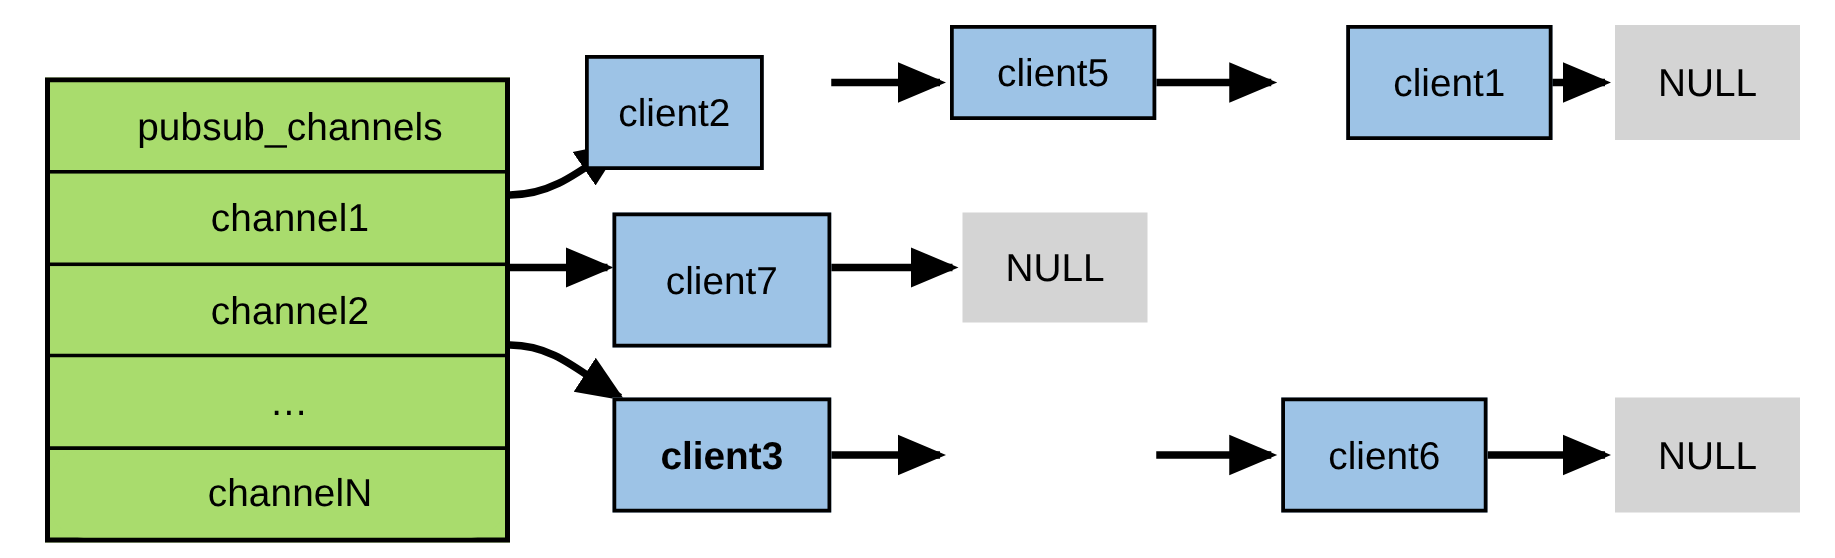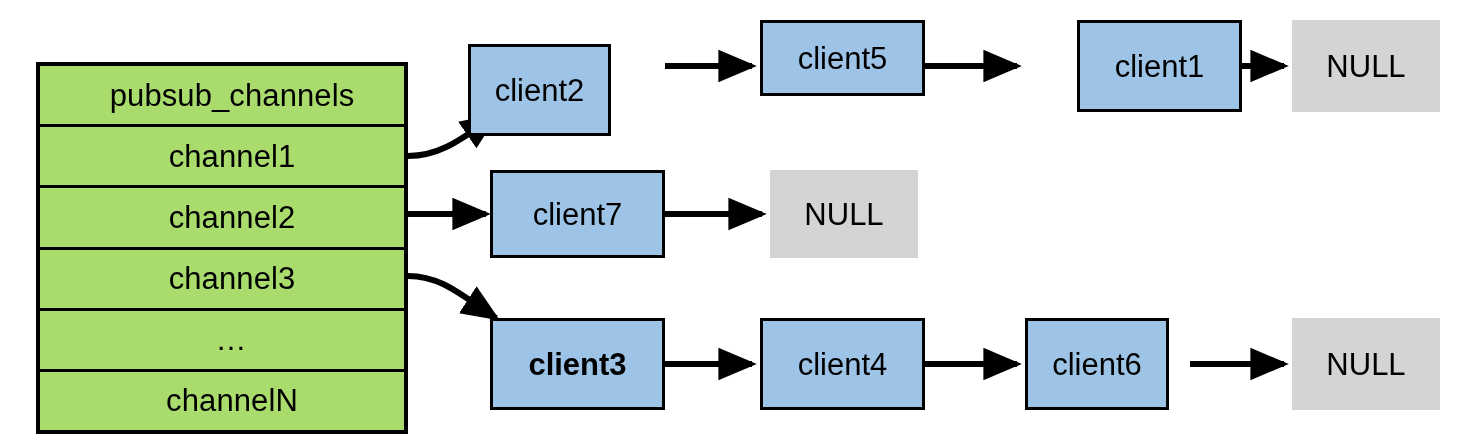--- a/index.html
+++ b/index.html
@@ -106,31 +106,29 @@
 
     <path d="M665,364 L 752,364" stroke="#000000" stroke-width="6" fill="none" marker-end="url(#ah)"></path>
     <path d="M925,364 L 1017,364" stroke="#000000" stroke-width="6" fill="none" marker-end="url(#ah)"></path>
     <path d="M1190,364 L 1284,364" stroke="#000000" stroke-width="6" fill="none" marker-end="url(#ah)"></path>
   </svg>
 
   <div class="hashtable">
     <div class="ht-row header">pubsub_channels</div>
     <div class="ht-row">channel1</div>
     <div class="ht-row">channel2</div>
-    <div class="ht-row">channel3</div>
     <div class="ht-row ellipsis">…</div>
     <div class="ht-row">channelN</div>
   </div>
 
   <div class="node client" style="left:468px; top:20px; width:143px; height:92px;margin-top:24px;">client2</div>
   <div class="node client" style="left:760px; top:20px; width:165px; height:76px;">client5</div>
   <div class="node client" style="left:1077px; top:20px; width:165px; height:92px;">client1</div>
   <div class="node null" style="left:1292px; top:20px; width:148px; height:92px;">NULL</div>
 
-  <div class="node client" style="left:490px; top:170px; width:175px; height:88px;">client7</div>
+  <div class="node client" style="left:490px; top:170px; width:175px; height:108px;">client7</div>
   <div class="node null" style="left:770px; top:170px; width:148px; height:88px;">NULL</div>
 
   <div class="node client" style="left:490px; top:318px; width:175px; height:92px;font-weight:bold;">client3</div>
-  <div class="node client" style="left:760px; top:318px; width:165px; height:92px;">client4</div>
-  <div class="node client" style="left:1025px; top:318px; width:144px; height:92px;">client6</div>
+  <div class="node client" style="left:1025px; top:318px; width:165px; height:92px;">client6</div>
   <div class="node null" style="left:1292px; top:318px; width:148px; height:92px;">NULL</div>
 
 </div>
 
 </body></html>

